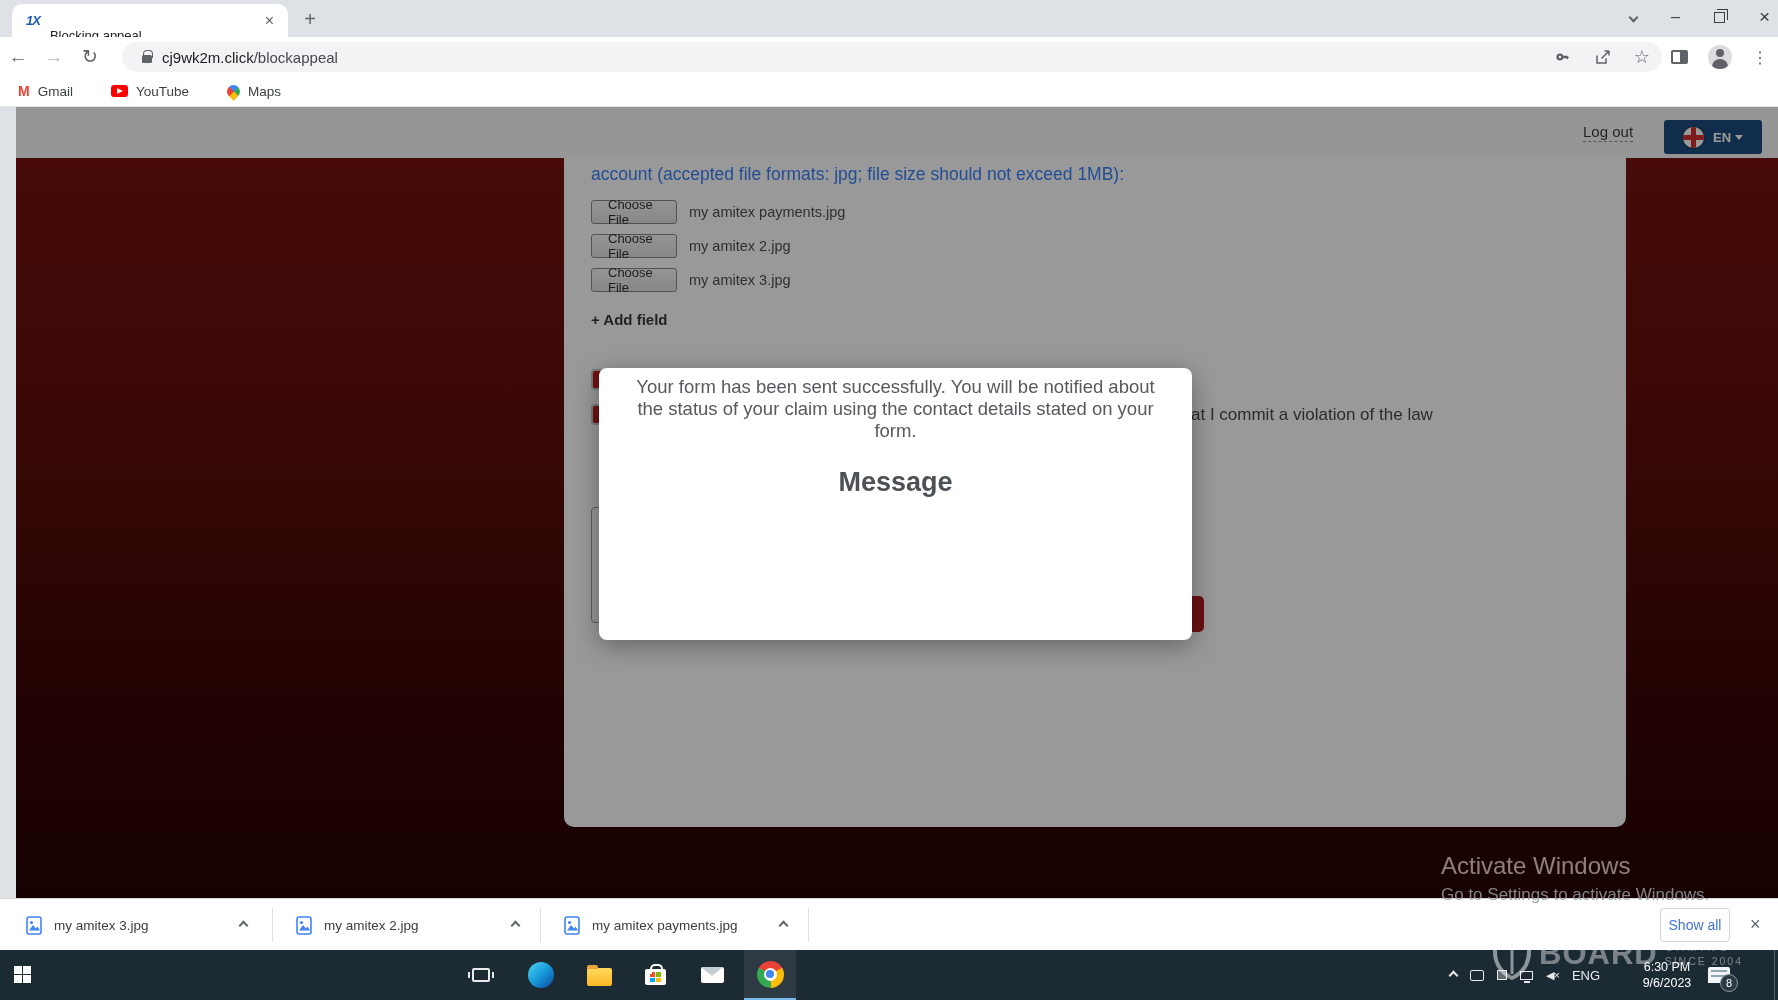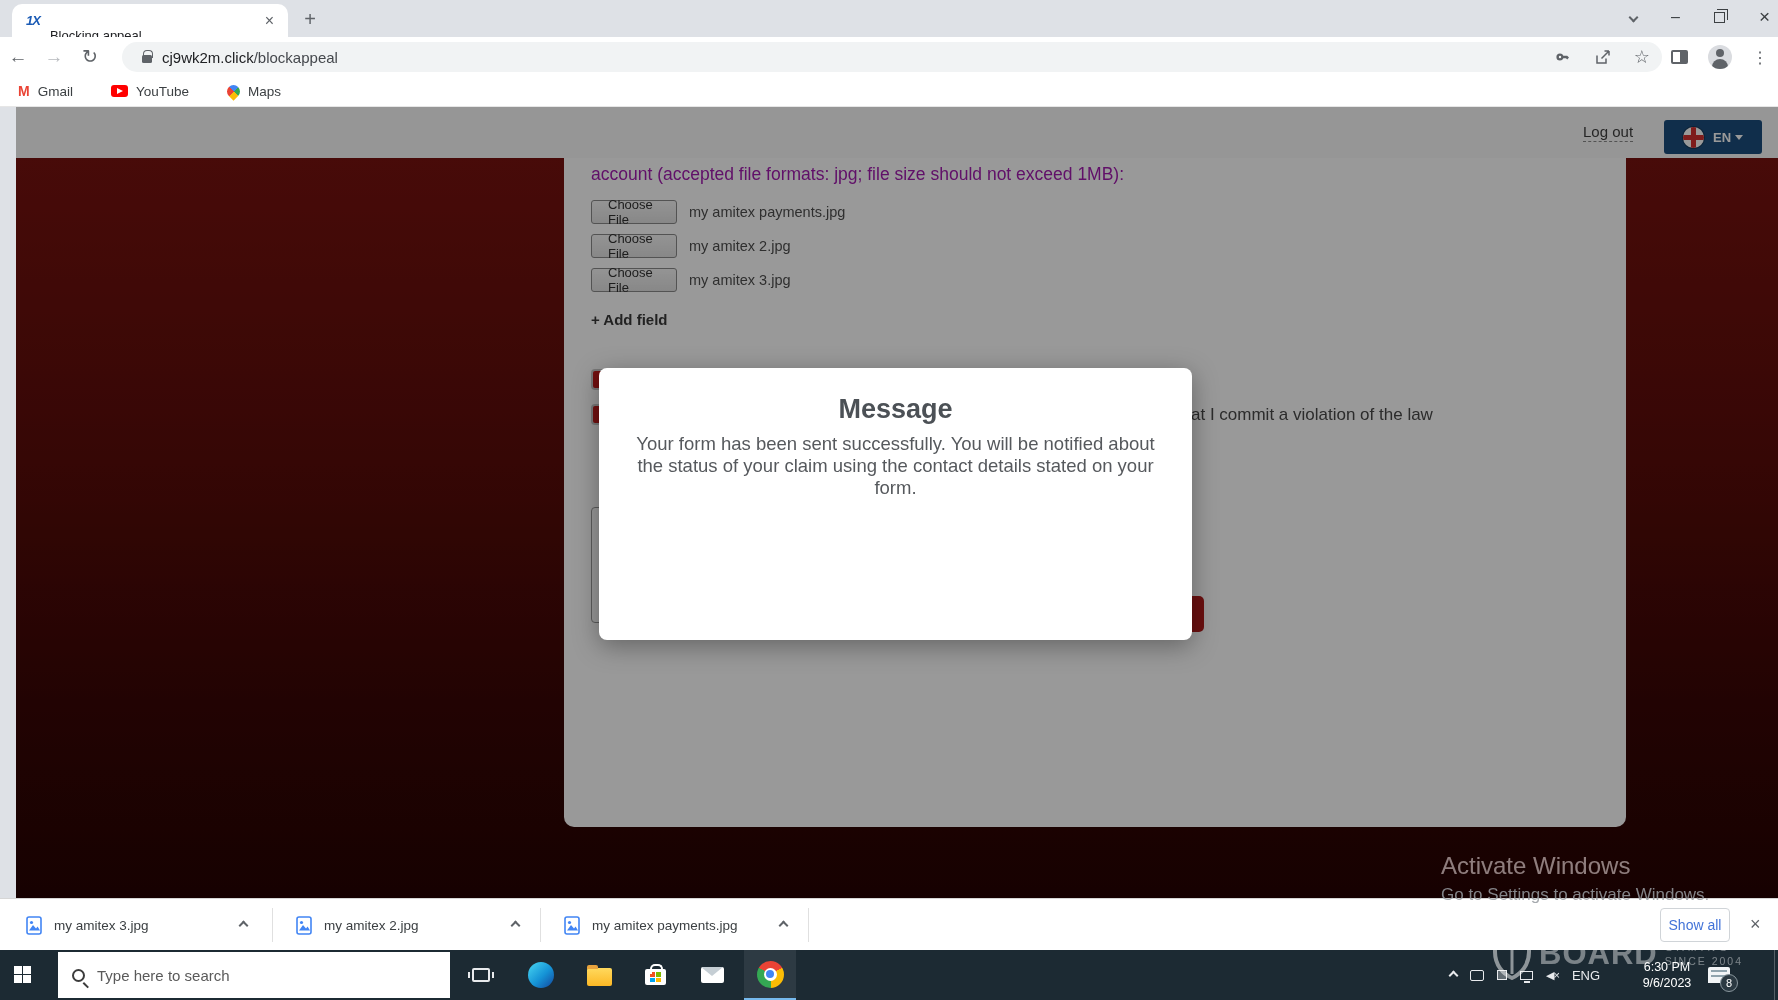--- a/index.html
+++ b/index.html
@@ -52,21 +52,21 @@
   #site-header { position:absolute; left:0; top:0; width:1778px; height:51px; background:#fbfbfb; }
   #logout { position:absolute; left:1567px; top:16px; font-size:15px; color:#3f3f3f; border-bottom:1px dashed #8a8a8a; padding-bottom:1px; }
   #lang-btn { position:absolute; left:1648px; top:13px; width:98px; height:34px; background:#1c4e7d; border-radius:3px; display:flex; align-items:center; justify-content:center; gap:9px; }
   .flag { width:21px; height:21px; border-radius:50%; background:#fff; position:relative; overflow:hidden; box-shadow:0 0 0 1px rgba(0,0,0,.25); }
   .flag::before { content:""; position:absolute; left:8px; top:0; width:5px; height:21px; background:#d32f2f; }
   .flag::after { content:""; position:absolute; left:0; top:8px; width:21px; height:5px; background:#d32f2f; }
   #lang-label { color:#fff; font-size:13px; font-weight:bold; display:flex; align-items:center; gap:4px; }
   #lang-label i { display:inline-block; border-left:4px solid transparent; border-right:4px solid transparent; border-top:5px solid #fff; }
 
   #panel { position:absolute; left:548px; top:51px; width:1062px; height:669px; background:#ffffff; border-radius:0 0 10px 10px; }
-  #form-intro { position:absolute; left:27px; top:6px; font-size:17.5px; color:#a21caf; }
+  #form-intro { position:absolute; left:27px; top:6px; font-size:17.5px; color:#3b82f6; }
   .filerow { position:absolute; left:27px; display:flex; align-items:center; gap:12px; }
   .filebtn { width:86px; height:24px; background:linear-gradient(#f7f7f7,#e2e2e2); border:1px solid #8a8a8a; border-radius:3px; font-size:13px; color:#333; display:flex; align-items:center; justify-content:center;padding-left:16px; }
   .filename { font-size:14.5px; color:#4f4f4f; }
   #addfield { position:absolute; left:27px; top:153px; font-size:15px; font-weight:bold; color:#3a3a3a; }
   .redcheck { position:absolute; left:27px; width:22px; height:21px; background:#bf1b1b; border:2px solid #c9c9c9; border-radius:4px; }
   #cb-label { position:absolute; left:627px; top:247px; font-size:17px; color:#4a4a4a; white-space:nowrap; }
   #comment-box { position:absolute; left:27px; top:349px; width:430px; height:116px; border:1px solid #9a9a9a; border-radius:4px; background:#fff; }
   #send-btn { position:absolute; left:540px; top:438px; width:100px; height:36px; background:#b21b1b; border-radius:5px; border:none; }
 
   #dim { position:absolute; inset:0; background:rgba(0,0,0,.40); z-index:5; }
@@ -238,22 +238,22 @@
     <span class="redcheck" style="top:246px;"></span>
     <span id="cb-label">at I commit a violation of the law</span>
 
     <div id="comment-box"></div>
     <button id="send-btn"></button>
   </div>
 
   <div id="dim"></div>
 
   <div id="modal">
+    <div id="modal-body">Your form has been sent successfully. You will be notified about the status of your claim using the contact details stated on your form.</div>
     <div id="modal-title">Message</div>
-    <div id="modal-body">Your form has been sent successfully. You will be notified about the status of your claim using the contact details stated on your form.</div>
   </div>
 
   <div id="scrollbar">
     <span class="sb-arrow-up"></span>
     <span id="sb-thumb"></span>
     <span class="sb-arrow-down"></span>
   </div>
 </div>
 
 <div id="aw1">Activate Windows</div>
@@ -297,24 +297,20 @@
   <span id="dl-close">×</span>
 </div>
 
 <div id="taskbar">
   <div id="startbtn">
       <span></span>
       <span></span>
       <span></span>
       <span></span>
     </div>
-  <div id="tsearch">
-    <span class="mag"></span>
-    <span id="tsearch-text">Type here to search</span>
-  </div>
   <div class="tb-ic" style="left:457px;">
       <span class="taskview"></span>
     </div>
   <div class="tb-ic" style="left:517px;">
       <span class="edge"></span>
     </div>
   <div class="tb-ic" style="left:575px;">
       <span class="folder"></span>
     </div>
   <div class="tb-ic" style="left:631px;">

